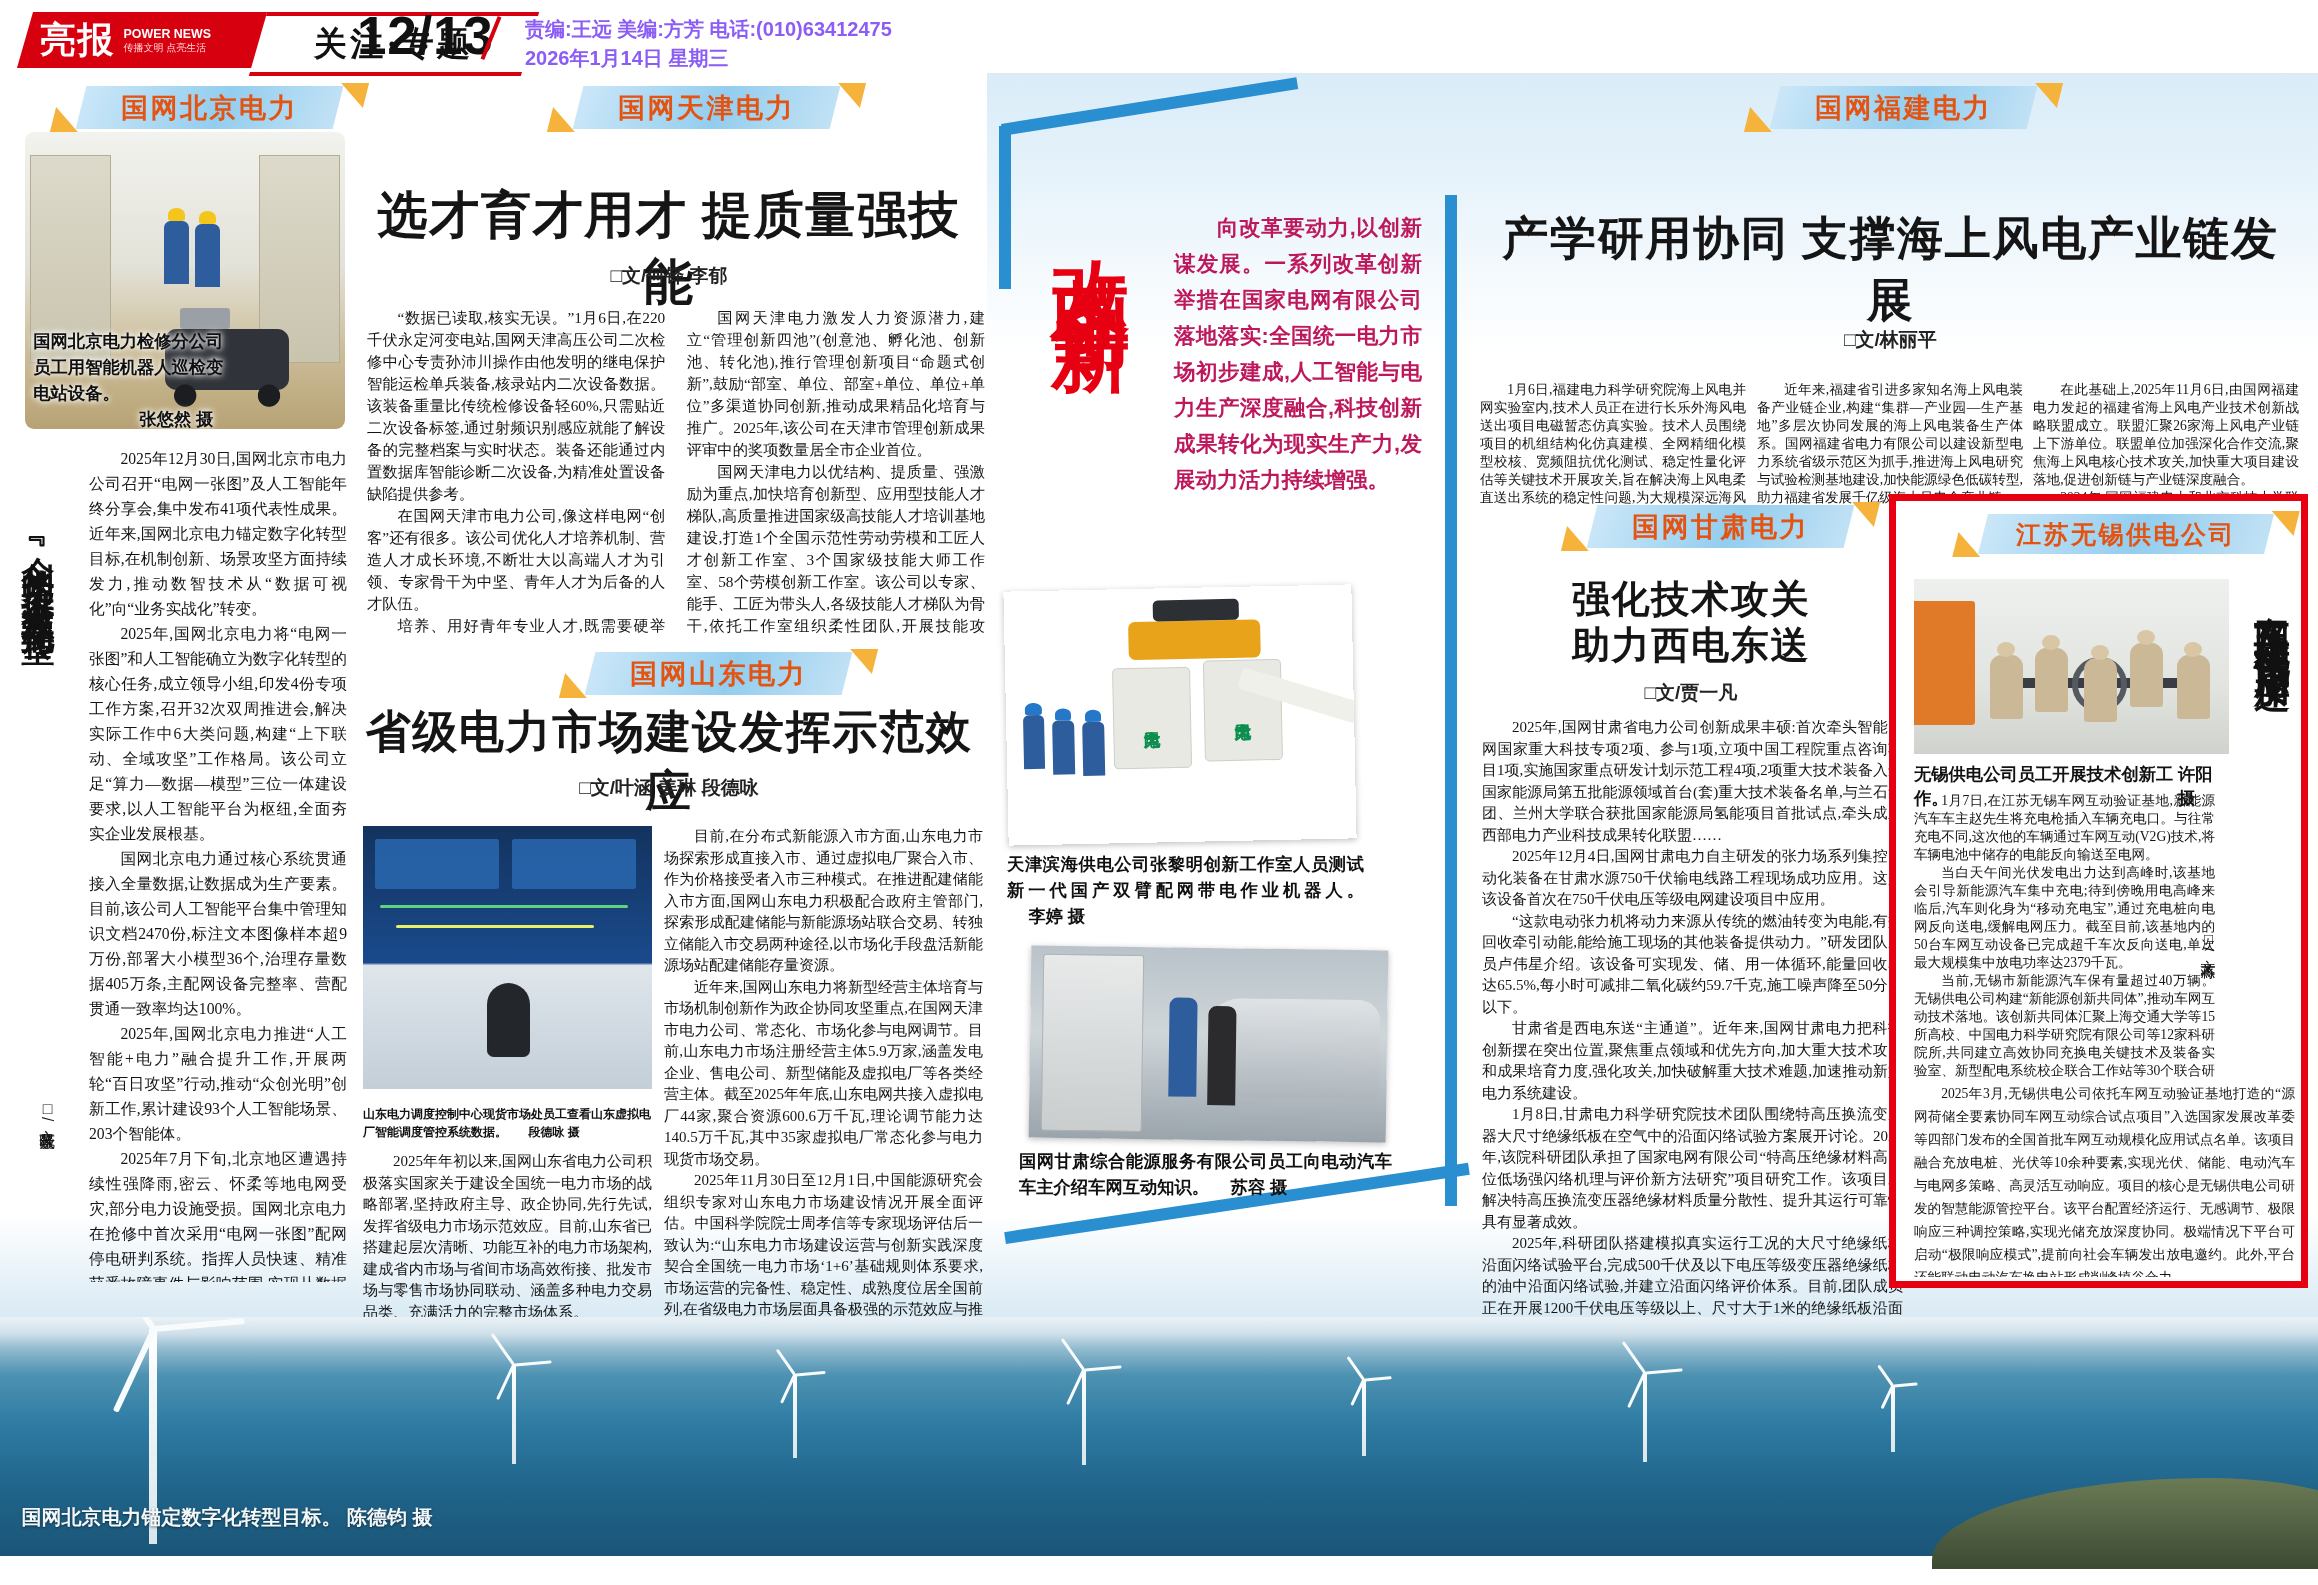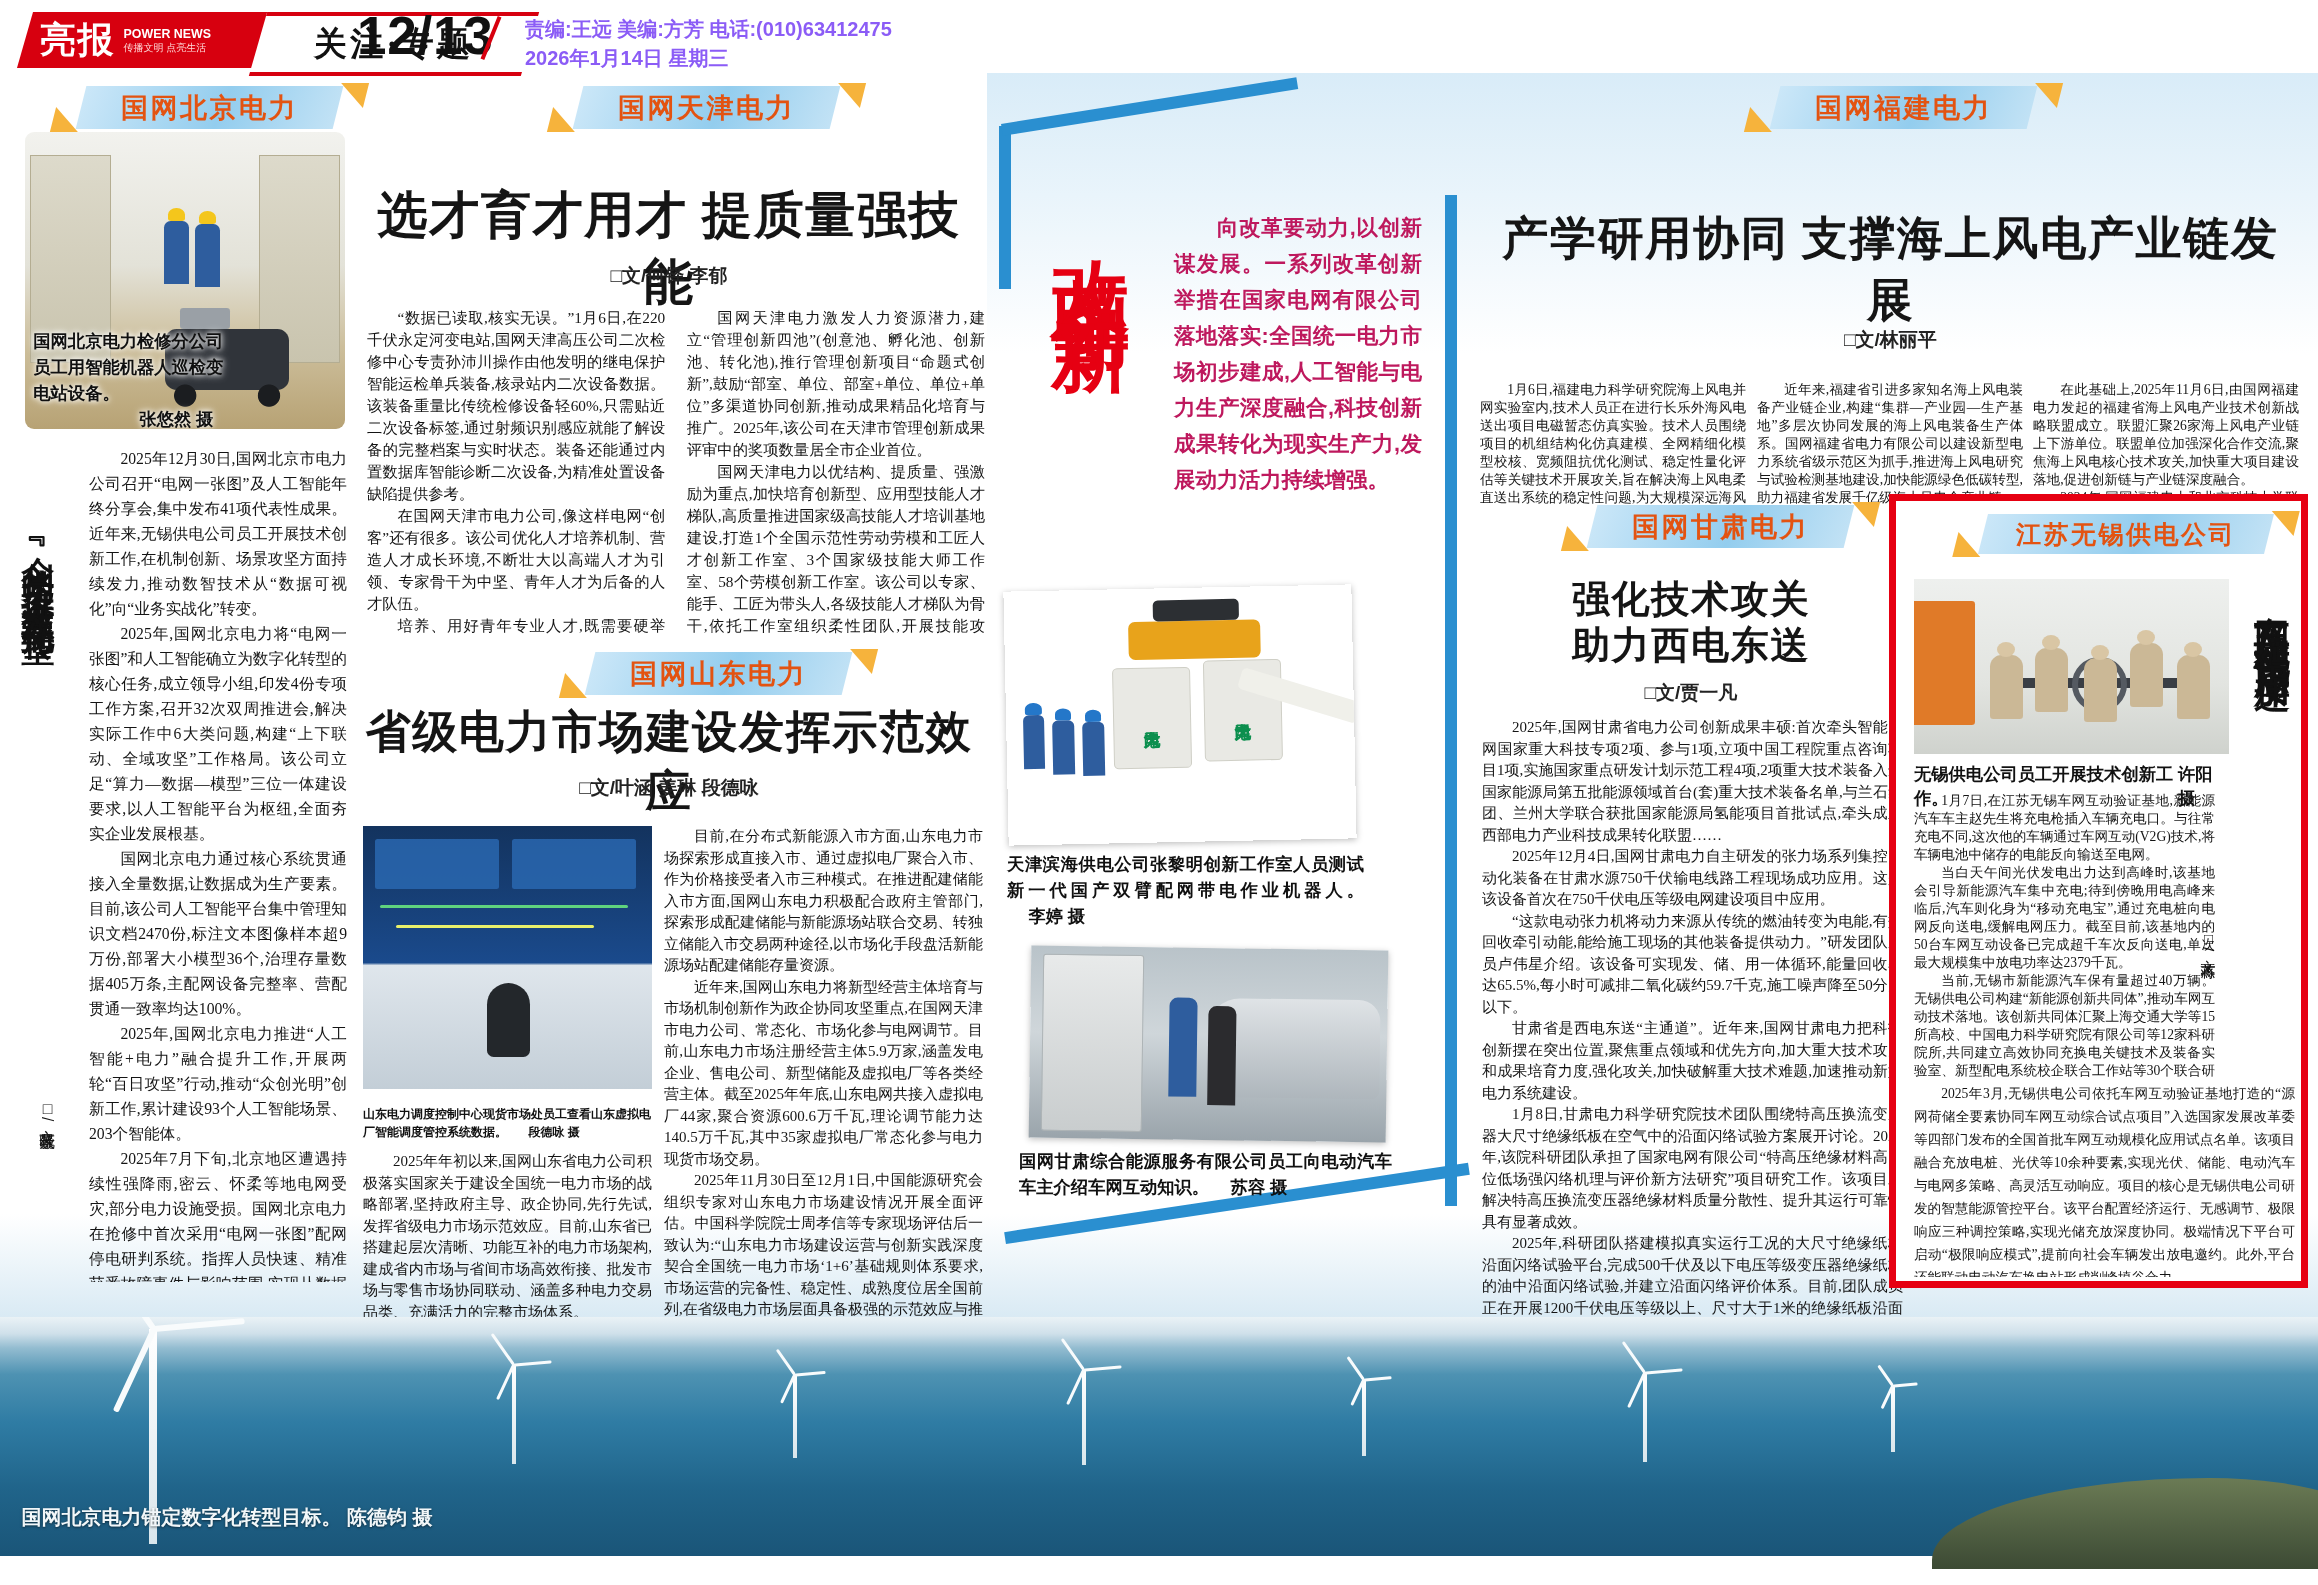--- a/index.html
+++ b/index.html
@@ -208,21 +208,21 @@
     <div class="worker" style="left:170px;top:92px;"></div>
     <div class="robot"></div>
     <div id="beijing-caption" class="abs">
       <span>国网北京电力检修分公司员工用智能机器人巡检变电站设备。</span>
       <span id="beijing-credit">张悠然 摄</span>
     </div>
   </div>
   <div class="abs v-text" id="beijing-vtitle">『众创光明』推进企业数字化转型</div>
   <div class="abs v-text" id="beijing-vbyline">□文/景晓薇</div>
   <div class="abs bodytext" id="beijing-body">
-      <p class="para">2025年12月30日,国网北京市电力公司召开“电网一张图”及人工智能年终分享会,集中发布41项代表性成果。近年来,无锡供电公司员工开展技术创新工作,在机制创新、场景攻坚方面持续发力,推动数智技术从“数据可视化”向“业务实战化”转变。</p>
+      <p class="para">2025年12月30日,国网北京市电力公司召开“电网一张图”及人工智能年终分享会,集中发布41项代表性成果。近年来,国网北京电力锚定数字化转型目标,在机制创新、场景攻坚方面持续发力,推动数智技术从“数据可视化”向“业务实战化”转变。</p>
       <p class="para">2025年,国网北京电力将“电网一张图”和人工智能确立为数字化转型的核心任务,成立领导小组,印发4份专项工作方案,召开32次双周推进会,解决实际工作中6大类问题,构建“上下联动、全域攻坚”工作格局。该公司立足“算力—数据—模型”三位一体建设要求,以人工智能平台为枢纽,全面夯实企业发展根基。</p>
       <p class="para">国网北京电力通过核心系统贯通接入全量数据,让数据成为生产要素。目前,该公司人工智能平台集中管理知识文档2470份,标注文本图像样本超9万份,部署大小模型36个,治理存量数据405万条,主配网设备完整率、营配贯通一致率均达100%。</p>
       <p class="para">2025年,国网北京电力推进“人工智能+电力”融合提升工作,开展两轮“百日攻坚”行动,推动“众创光明”创新工作,累计建设93个人工智能场景、203个智能体。</p>
       <p class="para">2025年7月下旬,北京地区遭遇持续性强降雨,密云、怀柔等地电网受灾,部分电力设施受损。国网北京电力在抢修中首次采用“电网一张图”配网停电研判系统。指挥人员快速、精准获悉故障事件与影响范围,实现从数据研判、调度指挥到分钟级响应全链条闭环管控。</p>
     </div>
 
   <div class="badge" id="badge-tianjin">
     <span class="bt">国网天津电力</span>
   </div>
   <div class="headline" id="tj-headline">选才育才用才 提质量强技能</div>

